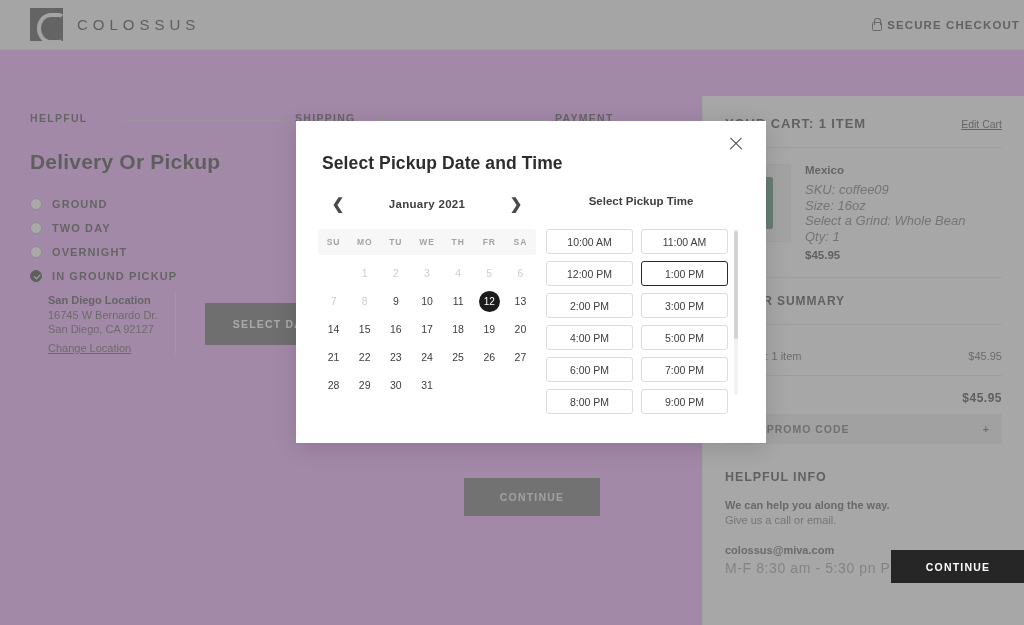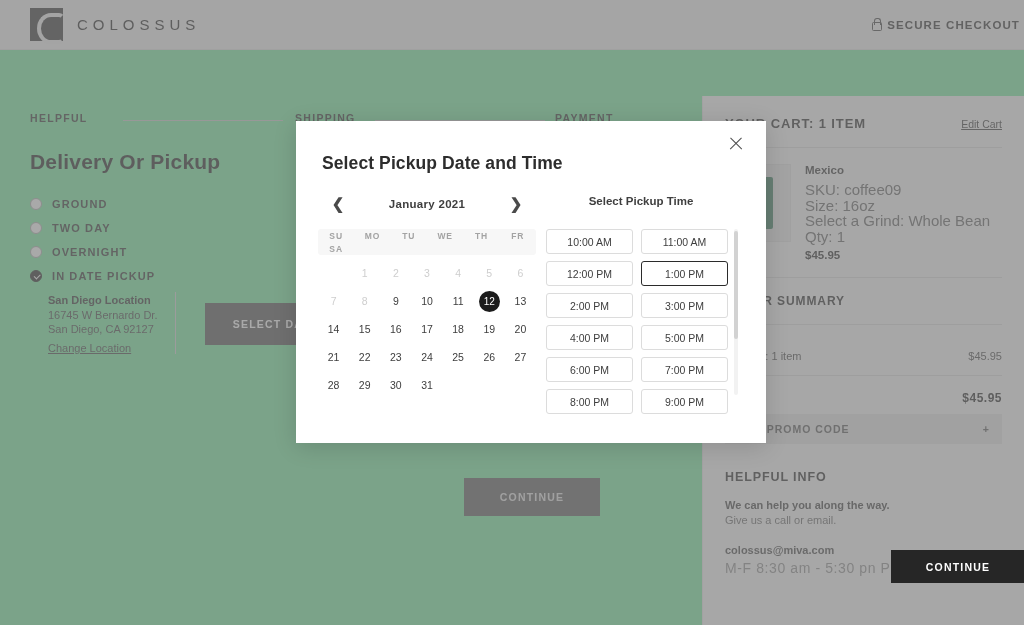--- a/index.html
+++ b/index.html
@@ -5,21 +5,21 @@
   * { box-sizing: border-box; margin: 0; padding: 0; }
   html, body {
     width: 1024px; height: 625px;
     font-family: "Liberation Sans", sans-serif;
     background: #ffffff;
     overflow: hidden;
   }
   #app { position: relative; width: 1024px; height: 625px; }
 
   
-  .page { position: absolute; inset: 0; background: #86efac; }
+  .page { position: absolute; inset: 0; background: #f0abfc; }
 
   .topbar {
     position: absolute; top: 0; left: 0; width: 1024px; height: 50px;
     background: #f3f3f3; border-bottom: 1px solid #e6e6e6;
     display: flex; align-items: center;
   }
   .brand { display: flex; align-items: center; margin-left: 30px; }
   .brand-mark {
     width: 33px; height: 33px; background: #4a4a4a; position: relative;
     display: inline-block; margin-right: 14px;
@@ -100,21 +100,21 @@
   .cart-title { font-size: 13px; font-weight: 700; letter-spacing: .9px; color: #3f3f3f; }
   .cart-edit { font-size: 10.5px; color: #4e4e4e; text-decoration: underline; }
   .hr { height: 1px; background: #e3e3e3; margin: 16px 0; }
   .cart-item { display: flex; gap: 14px; }
   .thumb { width: 66px; height: 78px; background: #efefef; border: 1px solid #e6e6e6;
            display: flex; align-items: center; justify-content: center; flex: none; }
   .bagimg { width: 30px; height: 52px; background: #4f8f72; position: relative; border-radius: 2px; }
   .bagimg::before { content:""; position:absolute; left:5px; top:-6px; width:18px; height:8px; background:#2e2e2e; }
   .bagimg::after { content:""; position:absolute; left:8px; top:18px; width:14px; height:14px; border-radius:50%; background:#3f7a5f; }
   .it-name { font-size: 11.5px; font-weight: 700; color: #4a4a4a; margin-bottom: 6px; }
-  .it-meta { font-size: 15px; color: #737373; line-height: 15.5px; }
+  .it-meta { font-size: 13px; color: #737373; line-height: 15.5px; font-style: italic; }
   .it-price { font-size: 11.5px; font-weight: 700; color: #3f3f3f; margin-top: 5px; }
   .sum-title { font-size: 12px; font-weight: 700; letter-spacing: .9px; color: #3f3f3f; }
   .sum-row { display: flex; justify-content: space-between; font-size: 11px; color: #5a5a5a; padding: 9px 0; }
   .sum-row.total { font-weight: 700; font-size: 12px; color: #3b3b3b; letter-spacing: .5px; }
   .promo { height: 30px; background: #e9e9e9; display: flex; align-items: center;
            justify-content: space-between; padding: 0 12px; font-size: 10.5px;
            letter-spacing: 1px; color: #6a6a6a; font-weight: 600; }
   .info-title { font-size: 12.5px; font-weight: 700; letter-spacing: .9px; color: #3f3f3f; margin-top: 26px; }
   .info-sub { font-size: 11px; font-weight: 700; color: #555; margin-top: 14px; line-height: 15px; }
   .info-c { font-size: 11px; font-weight: 700; color: #5a5a5a; margin-top: 14px; line-height: 16px; }
@@ -141,21 +141,21 @@
     position: absolute; left: 26px; top: 32px;
     font-size: 17.5px; font-weight: 700; color: #2d2d2d; letter-spacing: .1px;
   }
   .modal-body { position: absolute; left: 0; top: 70px; width: 470px; display: flex; }
 
   .cal { width: 240px; padding-left: 22px; }
   .cal-nav { display: flex; align-items: center; justify-content: space-between; height: 26px; padding: 0 10px; }
   .cal-arrow { width: 20px; height: 22px; border: none; background: none; cursor: pointer;
                color: #4a4a4a; font-size: 15px; line-height: 20px; font-weight: 700; }
   .cal-month { font-size: 11.5px; font-weight: 700; color: #3f3f3f; letter-spacing: .3px; }
-  .dow { display: grid; grid-template-columns: repeat(6, 1fr); background: #f7f7f7;
+  .dow { display: grid; grid-template-columns: repeat(7, 1fr); background: #f7f7f7;
          margin-top: 12px; height: 26px; align-items: center; border-radius: 3px; }
   .dow div { text-align: center; font-size: 8.5px; font-weight: 700; letter-spacing: .9px; color: #a3a3a3; }
   .grid { display: grid; grid-template-columns: repeat(7, 1fr); margin-top: 4px; }
   .day { height: 28px; display: flex; align-items: center; justify-content: center;
          font-size: 10.5px; color: #3d3d3d; cursor: pointer; }
   .day.dis { color: #cecece; cursor: default; }
   .day.empty { cursor: default; }
   .day.sel { color: #fff; }
   .day.sel span {
     width: 21px; height: 21px; border-radius: 50%; background: #1c1c1c;
@@ -217,21 +217,21 @@
       <div class="radio-row">
         <span class="radio-dot"></span>
         <span class="radio-label">TWO DAY</span>
       </div>
       <div class="radio-row">
         <span class="radio-dot"></span>
         <span class="radio-label">OVERNIGHT</span>
       </div>
       <div class="radio-row sel">
         <span class="radio-dot"></span>
-        <span class="radio-label">IN DATE PICKUP</span>
+        <span class="radio-label">IN GROUND PICKUP</span>
       </div>
     </div>
 
     <div class="loc">
       <div class="nm">San Diego Location</div>
       <div>16745 W Bernardo Dr.</div>
       <div>San Diego, CA 92127</div>
       <a href="#">Change Location</a>
     </div>
     <div class="loc-div"></div>

